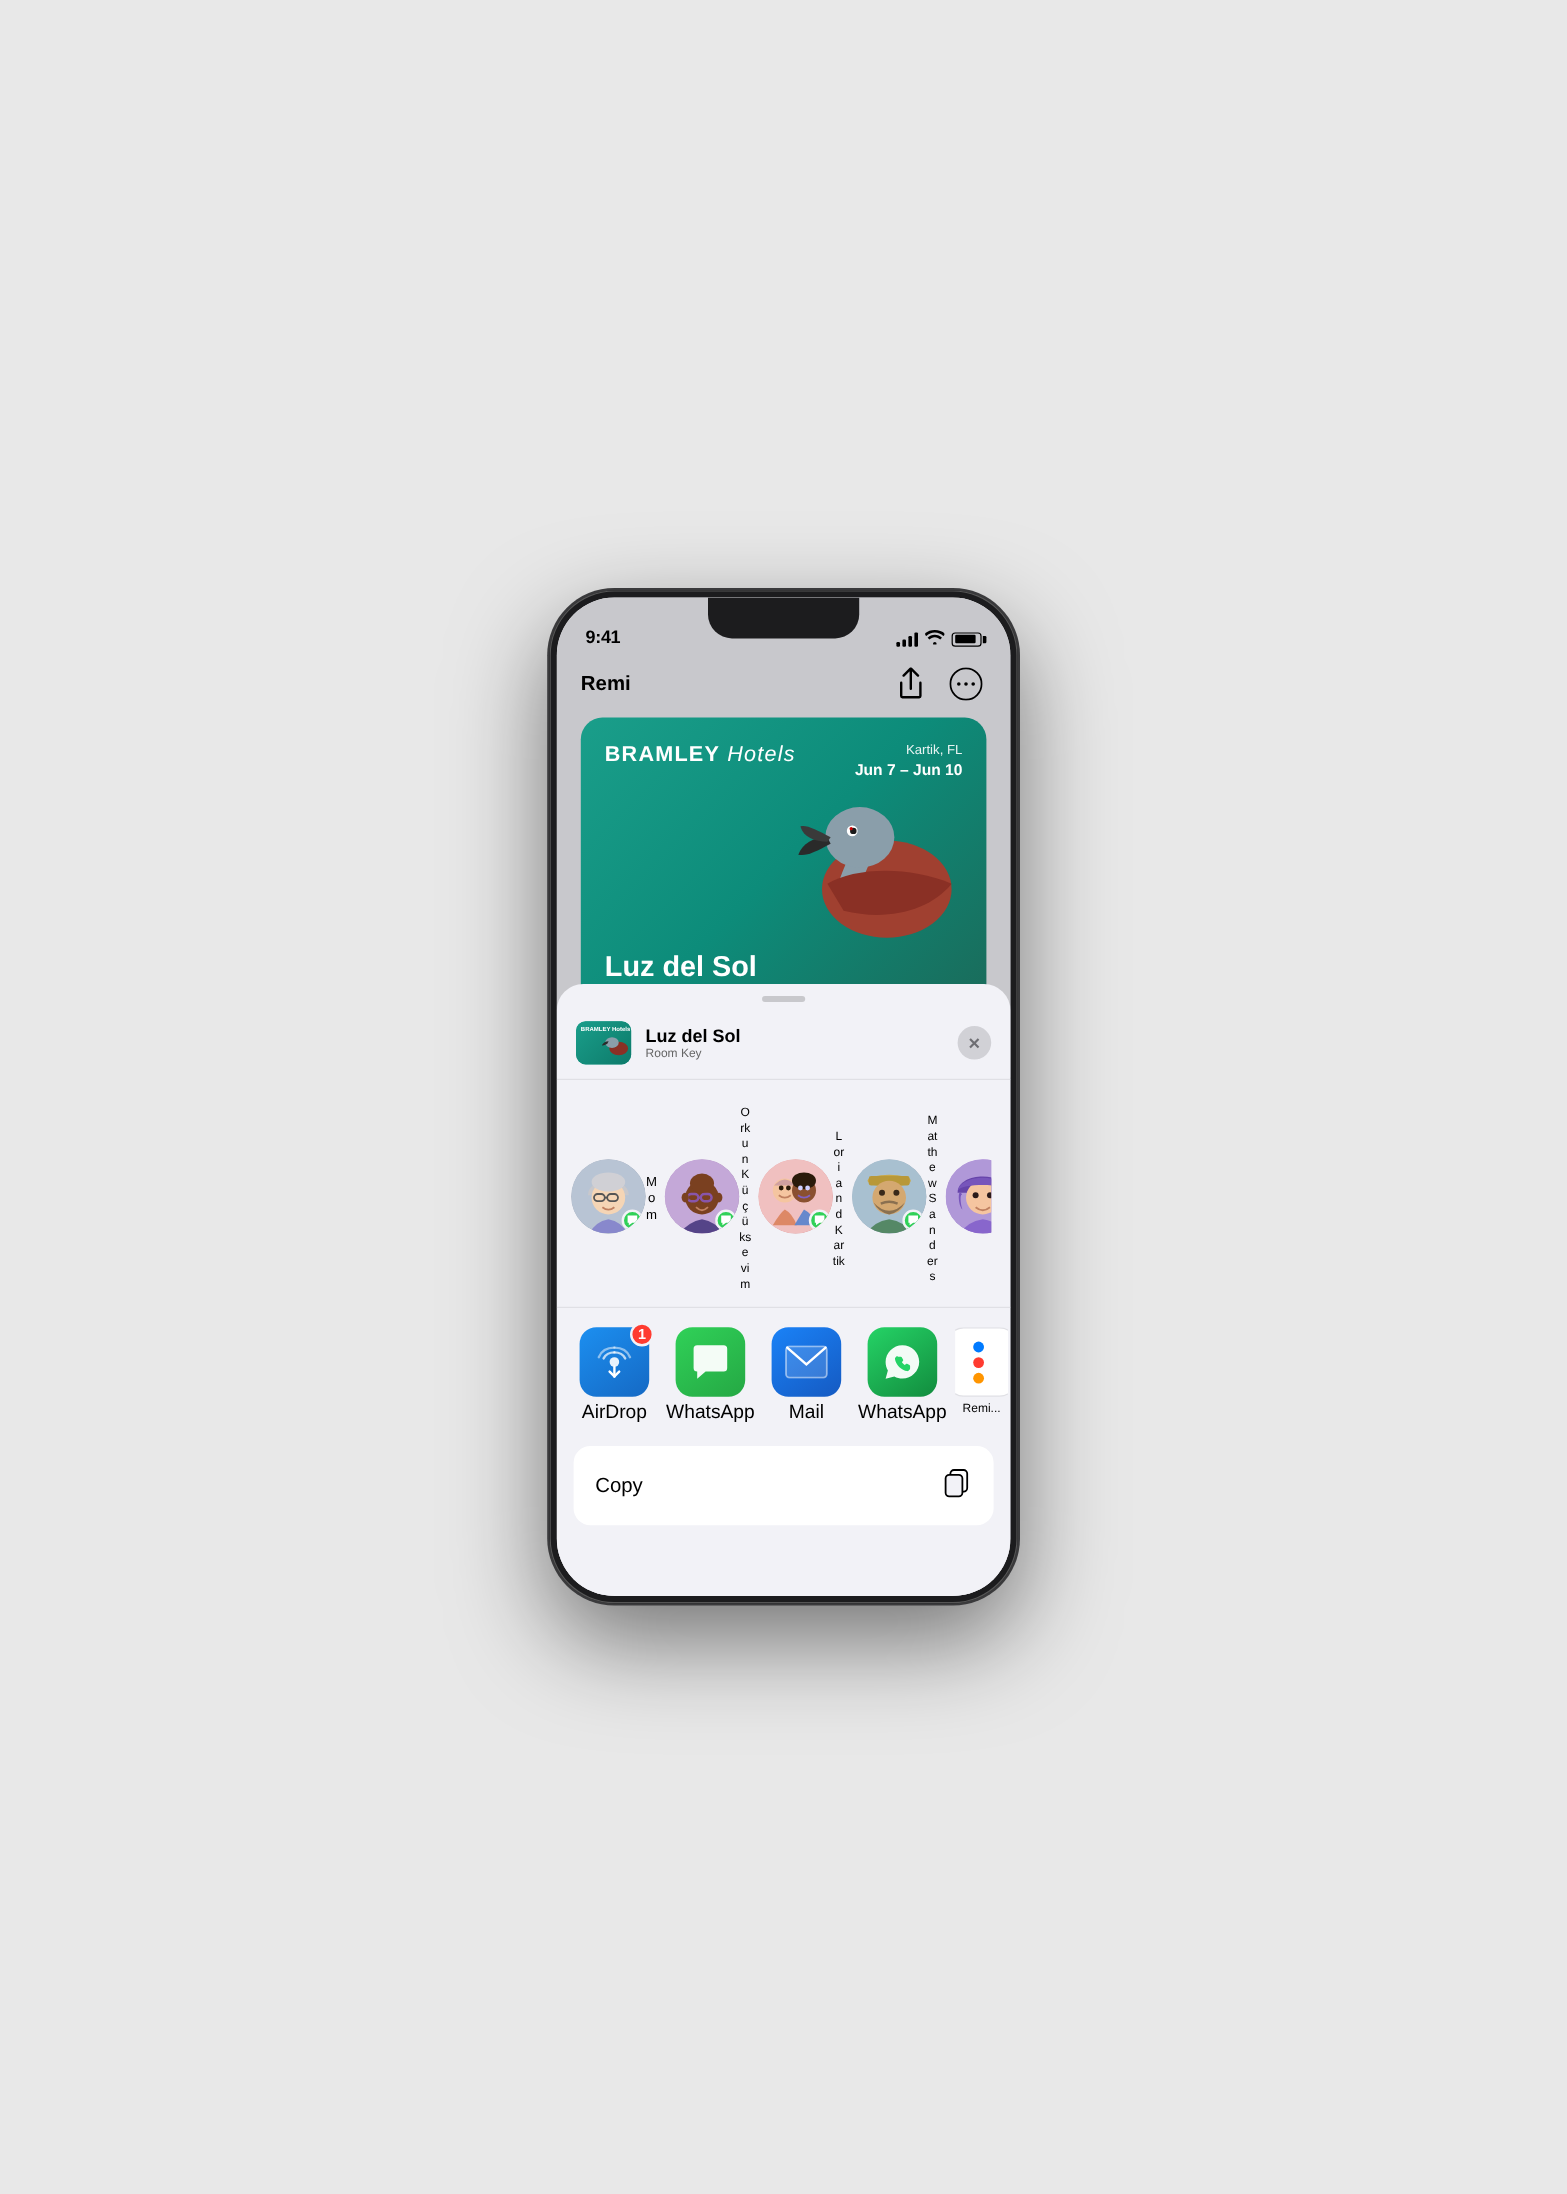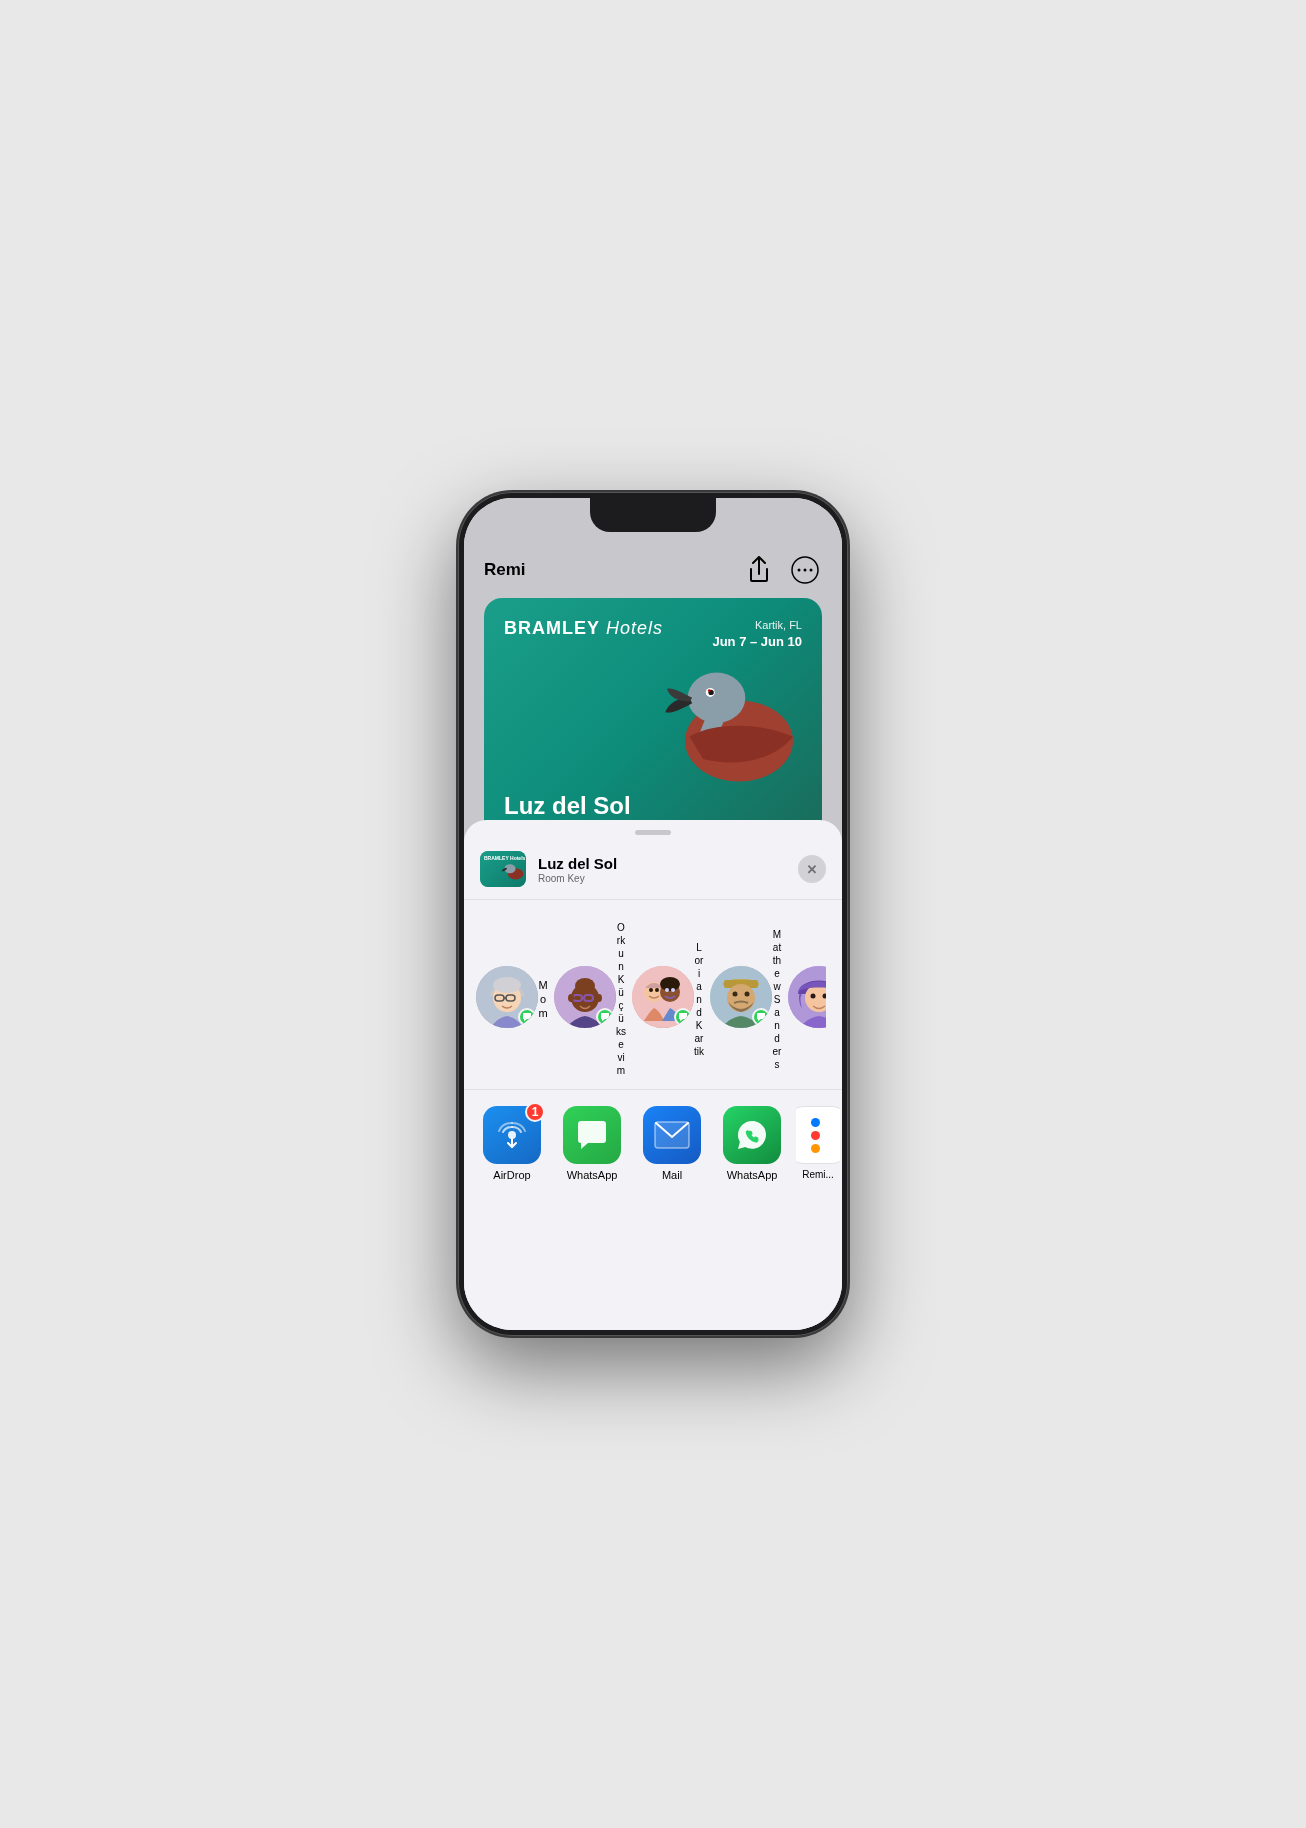--- a/index.html
+++ b/index.html
@@ -433,21 +433,21 @@
       align-items: center;
       justify-content: center;
       font-size: 12px;
       font-weight: 600;
       color: #fff;
       border: 2px solid #f2f2f7;
       z-index: 2;
     }
 
     .app-name {
-      font-size: 11px;
+      font-size: 16px;
       color: #000;
       text-align: center;
       margin-top: 5px;
     }
 
     
     .copy-section {
       margin: 14px 14px 0;
       background: #fff;
       border-radius: 14px;
@@ -557,20 +557,41 @@
 
   </style>
 </head>
 <body>
 
 <div class="phone-outer">
   <div class="phone-screen">
 
     <div class="screen-content">
 
+      <div class="status-bar">
+        <span class="status-time">9:41</span>
+        <div class="status-icons">
+          <div class="signal-bars">
+            <span style="height:4px"></span>
+            <span style="height:6px"></span>
+            <span style="height:9px"></span>
+            <span style="height:12px"></span>
+          </div>
+          <span class="wifi-icon">
+            <svg width="16" height="12" viewBox="0 0 16 12">
+              <path d="M8 10a1.5 1.5 0 110 3 1.5 1.5 0 010-3zm0-4C9.8 6 11.4 6.8 12.5 8l1.5-1.5C12.4 4.9 10.3 4 8 4s-4.4.9-6 2.5L3.5 8C4.6 6.8 6.2 6 8 6zm0-4c2.8 0 5.3 1.1 7.1 3L17 3.5C14.7 1.3 11.5 0 8 0S1.3 1.3-1 3.5L1 5c1.8-1.9 4.3-3 7-3z" fill="#000"></path>
+            </svg>
+          </span>
+          <div class="battery">
+            <div class="battery-body">
+              <div class="battery-fill"></div>
+            </div>
+          </div>
+        </div>
+      </div>
 
       <div class="top-nav">
         <span class="done-btn">Remi</span>
         <div class="nav-right">
           <div class="nav-icon">
             <svg width="22" height="28" viewBox="0 0 22 28" fill="none">
               <path d="M11 2v16M5 7l6-6 6 6" stroke="#000" stroke-width="2" stroke-linecap="round" stroke-linejoin="round"></path>
               <path d="M3 13v11a1 1 0 001 1h14a1 1 0 001-1V13" stroke="#000" stroke-width="2" stroke-linecap="round"></path>
             </svg>
           </div>
@@ -854,20 +875,31 @@
                     <div class="dot-line"></div>
                   </div>
                 </div>
               </div>
               <span class="app-name" style="font-size:10px;">Remi...</span>
             </div>
 
           </div>
         </div>
 
+        <div class="copy-section">
+          <div class="copy-btn">
+            <span class="copy-label">Copy</span>
+            <div class="copy-icon-wrap">
+              <svg width="26" height="28" viewBox="0 0 26 28" fill="none">
+                <rect x="8" y="4" width="14" height="18" rx="3" stroke="#000" stroke-width="1.5"></rect>
+                <rect x="4" y="8" width="14" height="18" rx="3" fill="#f2f2f7" stroke="#000" stroke-width="1.5"></rect>
+              </svg>
+            </div>
+          </div>
+        </div>
 
       </div>
 
     </div>
 
     <div class="notch"></div>
 
   </div>
 </div>
 

